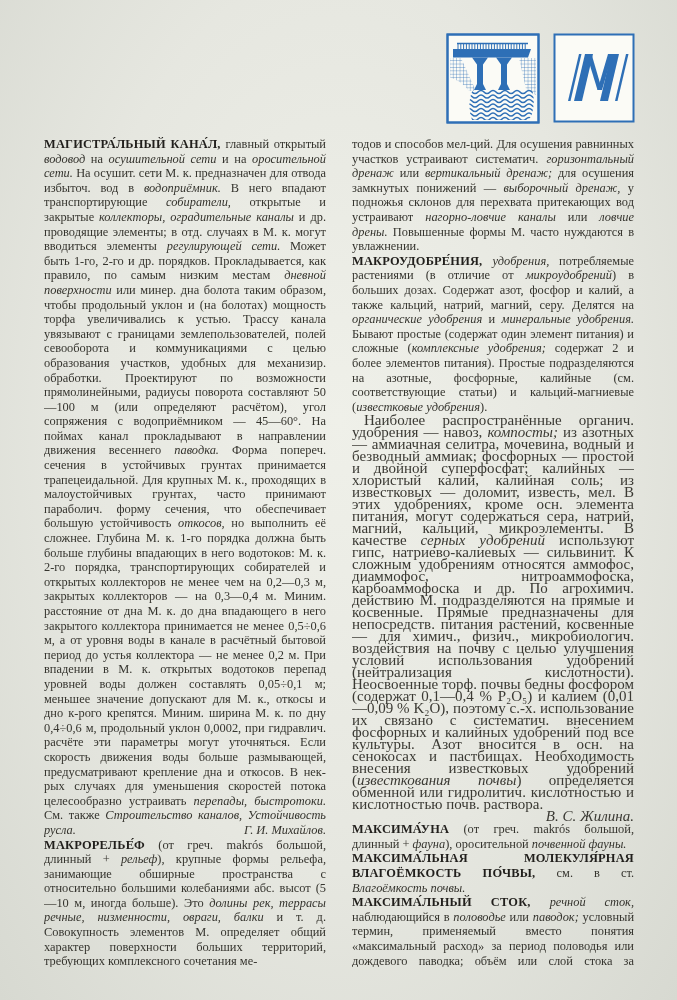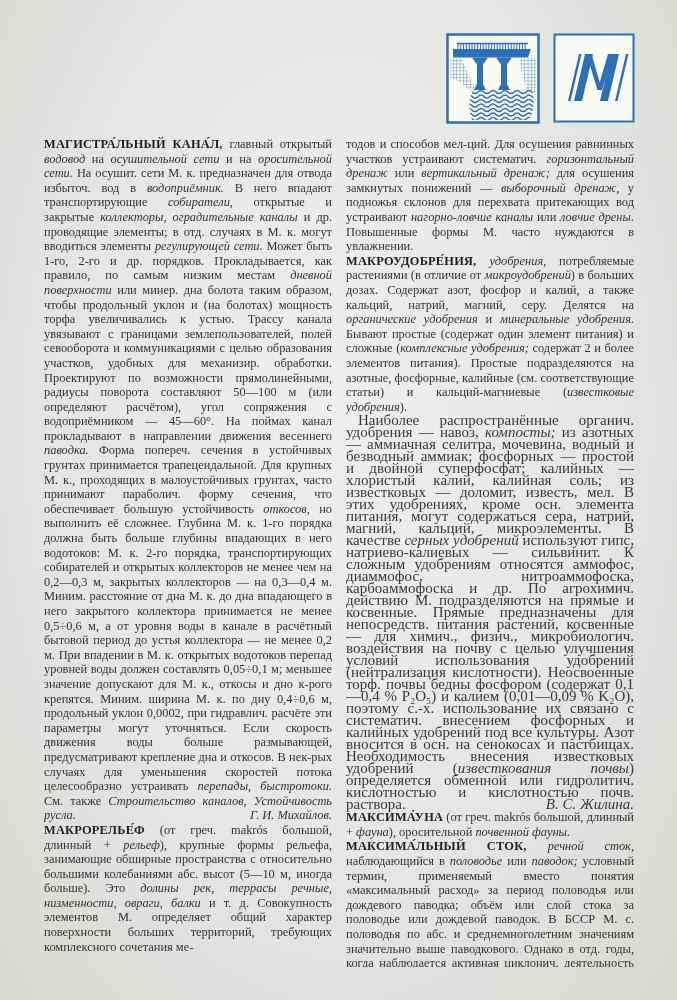--- a/index.html
+++ b/index.html
@@ -8,21 +8,21 @@
     width:677px;height:1000px;
     margin:0 auto;
     background:radial-gradient(ellipse at 50% 42%, #eff0e9 0%, #e6e7e0 55%, #d7d9d1 100%);
     overflow:hidden;
     font-family:"Liberation Serif","DejaVu Serif",serif;
   }
   .logos{position:absolute;top:33px;left:446px;display:flex;gap:13px;}
   .logo-box{display:block;}
   .columns{
     position:absolute;left:44px;top:137px;width:590px;
-    display:flex;gap:14px;
+    display:flex;gap:26px;
   }
   .col{
     width:288px;height:830px;overflow:hidden;
     text-align:justify;
     font-size:12.4px;line-height:14.6px;
     color:#35342e;
     hyphens:manual;
   }
   p.block{margin:0;padding:0;}
   p.block::after{content:"";display:block;clear:both;}
@@ -124,18 +124,19 @@
   <div class="columns">
     <div class="col">
         <p class="block"><span class="b">МАГИСТРА́ЛЬНЫЙ КАНА́Л, </span><span>главный открытый </span><span class="i">водовод</span><span> на </span><span class="i">осушительной сети</span><span> и на </span><span class="i">оросительной сети.</span><span> На осушит. сети М. к. предназначен для отвода избыточ. вод в </span><span class="i">водоприёмник.</span><span> В него впадают транспортирующие </span><span class="i">собиратели,</span><span> открытые и закрытые </span><span class="i">коллекторы, оградительные каналы</span><span> и др. проводящие элементы; в отд. случаях в М. к. могут вводиться элементы </span><span class="i">регулирующей сети.</span><span> Может быть 1-го, 2-го и др. порядков. Прокладывается, как правило, по самым низким местам </span><span class="i">дневной поверхности</span><span> или минер. дна болота таким образом, чтобы продольный уклон и (на болотах) мощность торфа увеличивались к устью. Трассу канала увязывают с границами землепользователей, полей севооборота и коммуникациями с целью образования участков, удобных для механизир. обработки. Проектируют по возможности прямолинейными, радиусы поворота составляют 50—100 м (или определяют расчётом), угол сопряжения с водоприёмником — 45—60°. На поймах канал прокладывают в направлении движения весеннего </span><span class="i">паводка.</span><span> Форма попереч. сечения в устойчивых грунтах принимается трапецеидальной. Для крупных М. к., проходящих в малоустойчивых грунтах, часто принимают параболич. форму сечения, что обеспечивает большую устойчивость </span><span class="i">откосов,</span><span> но выполнить её сложнее. Глубина М. к. 1-го порядка должна быть больше глубины впадающих в него водотоков: М. к. 2-го порядка, транспортирующих собирателей и открытых коллекторов не менее чем на 0,2—0,3 м, закрытых коллекторов — на 0,3—0,4 м. Миним. расстояние от дна М. к. до дна впадающего в него закрытого коллектора принимается не менее 0,5÷0,6 м, а от уровня воды в канале в расчётный бытовой период до устья коллектора — не менее 0,2 м. При впадении в М. к. открытых водотоков перепад уровней воды должен составлять 0,05÷0,1 м; меньшее значение допускают для М. к., откосы и дно к-рого крепятся. Миним. ширина М. к. по дну 0,4÷0,6 м, продольный уклон 0,0002, при гидравлич. расчёте эти параметры могут уточняться. Если скорость движения воды больше размывающей, предусматривают крепление дна и откосов. В нек-рых случаях для уменьшения скоростей потока целесообразно устраивать </span><span class="i">перепады, быстротоки.</span><span> См. также </span><span class="i">Строительство каналов, Устойчивость русла.</span><span class="sig">Г. И. Михайлов.</span></p>
         <p class="block"><span class="b">МАКРОРЕЛЬЕ́Ф</span><span> (от греч. makrós большой, длинный + </span><span class="i">рельеф</span><span>), крупные формы рельефа, занимающие обширные пространства с относительно большими колебаниями абс. высот (5—10 м, иногда больше). Это </span><span class="i">долины рек, террасы речные, низменности, овраги, балки</span><span> и т. д. Совокупность элементов М. определяет общий характер поверхности больших территорий, требующих комплексного сочетания ме-</span></p>
       </div>
     <div class="col">
         <p class="block"><span>тодов и способов мел-ций. Для осушения равнинных участков устраивают систематич. </span><span class="i">горизонтальный дренаж</span><span> или </span><span class="i">вертикальный дренаж;</span><span> для осушения замкнутых понижений — </span><span class="i">выборочный дренаж,</span><span> у подножья склонов для перехвата притекающих вод устраивают </span><span class="i">нагорно-ловчие каналы</span><span> или </span><span class="i">ловчие дрены.</span><span> Повышенные формы М. часто нуждаются в увлажнении.</span></p>
         <p class="block"><span class="b">МАКРОУДОБРЕ́НИЯ, </span><span class="i">удобрения,</span><span> потребляемые растениями (в отличие от </span><span class="i">микроудобрений</span><span>) в больших дозах. Содержат азот, фосфор и калий, а также кальций, натрий, магний, серу. Делятся на </span><span class="i">органические удобрения</span><span> и </span><span class="i">минеральные удобрения.</span><span> Бывают простые (содержат один элемент питания) и сложные (</span><span class="i">комплексные удобрения;</span><span> содержат 2 и более элементов питания). Простые подразделяются на азотные, фосфорные, калийные (см. соответствующие статьи) и кальций-магниевые (</span><span class="i">известковые удобрения</span><span>).</span></p>
         <p class="block small"><span>Наиболее распространённые органич. удобрения — навоз, </span><span class="i">компосты;</span><span> из азотных — аммиачная селитра, мочевина, водный и безводный аммиак; фосфорных — простой и двойной суперфосфат; калийных — хлористый калий, калийная соль; из известковых — доломит, известь, мел. В этих удобрениях, кроме осн. элемента питания, могут содержаться сера, натрий, магний, кальций, микроэлементы. В качестве </span><span class="i">серных удобрений</span><span> используют гипс, натриево-калиевых — сильвинит. К сложным удобрениям относятся аммофос, диаммофос, нитроаммофоска, карбоаммофоска и др. По агрохимич. действию М. подразделяются на прямые и косвенные. Прямые предназначены для непосредств. питания растений, косвенные — для химич., физич., микробиологич. воздействия на почву с целью улучшения условий использования удобрений (нейтрализация кислотности). Неосвоенные торф. почвы бедны фосфором (содержат 0,1—0,4 % P₂O₅) и калием (0,01—0,09 % K₂O), поэтому с.-х. использование их связано с систематич. внесением фосфорных и калийных удобрений под все культуры. Азот вносится в осн. на сенокосах и пастбищах. Необходимость внесения известковых удобрений (</span><span class="i">известкования почвы</span><span>) определяется обменной или гидролитич. кислотностью и кислотностью почв. раствора.</span><span class="sig">В. С. Жилина.</span></p>
         <p class="block"><span class="b">МАКСИМА́УНА</span><span> (от греч. makrós большой, длинный + </span><span class="i">фауна</span><span>), оросительной </span><span class="i">почвенной фауны.</span></p>
+        <p class="block"><span class="b">МАКСИМА́ЛЬНАЯ МОЛЕКУЛЯ́РНАЯ ВЛАГОЁМКОСТЬ ПО́ЧВЫ, </span><span>см. в ст. </span><span class="i">Влагоёмкость почвы.</span></p>
         <p class="block"><span class="b">МАКСИМА́ЛЬНЫЙ СТОК, </span><span class="i">речной сток,</span><span> наблюдающийся в </span><span class="i">половодье</span><span> или </span><span class="i">паводок;</span><span> условный термин, применяемый вместо понятия «максимальный расход» за период половодья или дождевого паводка; объём или слой стока за половодье или дождевой паводок. В БССР М. с. половодья по абс. и среднемноголетним значениям значительно выше паводкового. Однако в отд. годы, когда наблюдается активная циклонич. деятельность и связанное с ней выпадение большого кол-ва осадков, паводковые максимумы превышают половодные данного года (1974, 1975).</span></p>
         <p class="block small"><span>На М. с. половодья после стр-ва осушит. системы в осн. влияют 4 фактора: зона аэрации, аккумули-</span></p>
       </div>
   </div>
 
 </div>
 
 </body></html>

